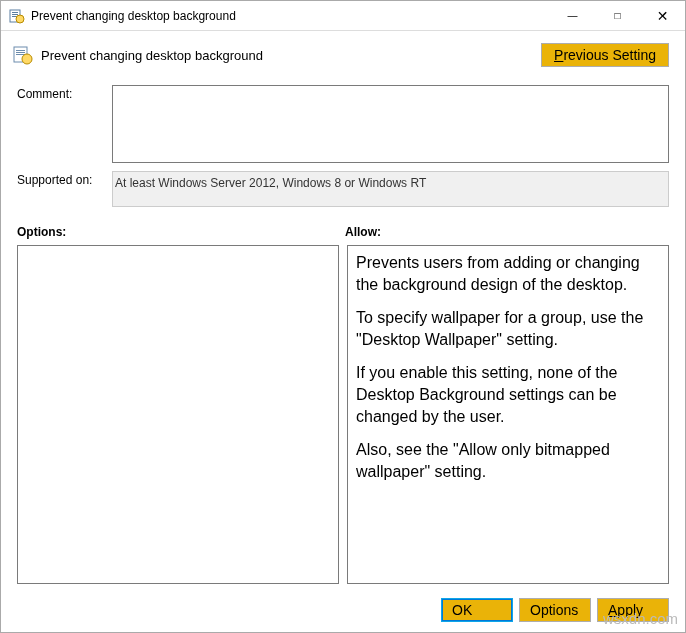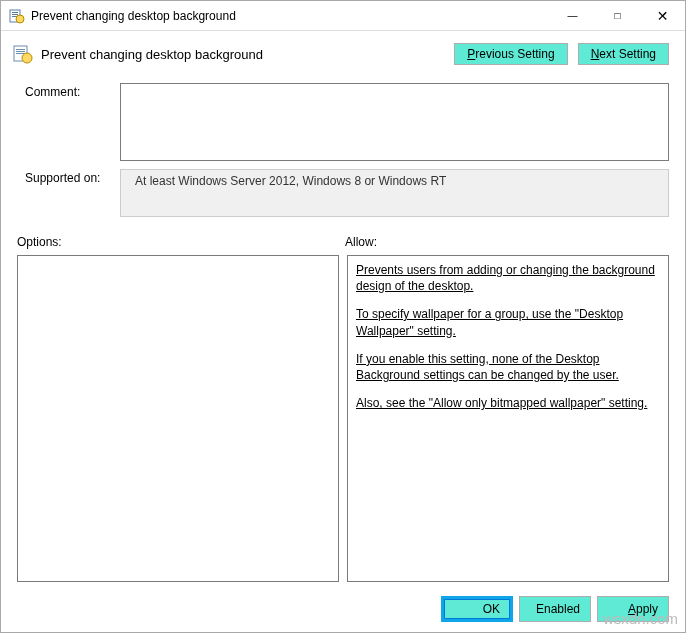--- a/index.html
+++ b/index.html
@@ -34,69 +34,69 @@
     .header {
       display: flex; align-items: center; padding: 12px 16px 8px 12px;
     }
     .header .icon {
       width: 20px; height: 20px; margin-right: 8px;
       display: inline-flex; align-items: center; justify-content: center;
     }
     .header-title { flex: 1; font-size: 13px; }
     .header-buttons { display: flex; gap: 10px; }
     .btn {
-      background: #5eead4;
+      background: #eab308;
       border: 1px solid #adadad;
-      font-size: 12px;
+      font-size: 14px;
       padding: 3px 12px;
       min-width: 80px;
       font-family: inherit;
-      text-align: right;
+      text-align: left;
       cursor: default;
     }
     .btn .ul { text-decoration: underline; }
     .main-top {
       display: flex; padding: 10px 16px 4px 16px; gap: 14px;
     }
     .radio-col { width: 120px; padding-top: 4px; display: flex; flex-direction: column; gap: 12px; }
     .radio-item { display: flex; align-items: center; gap: 4px; font-size: 12px; }
     .radio-item input { margin: 0; width: 14px; height: 14px; }
     .fields-col { flex: 1; display: flex; flex-direction: column; gap: 8px; }
-    .field-row { display: flex; gap: 10px; margin-left: 8px; }
+    .field-row { display: flex; gap: 10px; }
     .field-label { width: 85px; font-size: 12px; padding-top: 2px; }
     .textarea {
       flex: 1; border: 1px solid #7a7a7a; background: #fff;
       height: 78px; resize: none; font-family: inherit; font-size: 12px;
       padding: 2px 4px; overflow-y: scroll;
     }
     .supported {
       flex: 1; border: 1px solid #ccc; background: #f0f0f0;
-      height: 48px; padding: 4px 14px; font-size: 12px; overflow-y: scroll;
+      height: 36px; padding: 4px 2px; font-size: 12px; overflow-y: scroll;
       color: #333;
     }
-    .labels-row { display: flex; padding: 14px 16px 6px 16px; }
+    .labels-row { display: flex; padding: 14px 16px 6px 16px; font-weight: bold; }
     .labels-row .lab { font-size: 12px; }
     .opt-lab { width: 328px; }
     .panes {
       display: flex; padding: 0 16px 6px 16px; gap: 8px; flex: 1;
     }
     .pane {
       border: 1px solid #7a7a7a; background: #fff;
-      padding: 6px 8px; overflow-y: auto; font-size: 12px; text-decoration: underline;
+      padding: 6px 8px; overflow-y: auto; font-size: 16px;
     }
     .options-pane { width: 322px; }
     .help-pane { flex: 1; line-height: 1.35; overflow-y: scroll; }
     .help-pane p { margin-bottom: 12px; }
     .footer {
       display: flex; justify-content: flex-end; gap: 6px;
       padding: 8px 16px 10px 16px;
       border-top: 0;
     }
     .footer .btn { min-width: 72px; padding: 3px 10px; }
-    .footer .btn.default { border: 3px solid #0ea5e9; box-shadow: inset 0 0 0 1px #0078d7; }
+    .footer .btn.default { border: 1px solid #0ea5e9; box-shadow: inset 0 0 0 1px #0078d7; }
     .gp-svg { width: 16px; height: 16px; }
     .watermark {
       position: absolute; bottom: 6px; right: 8px;
       font-size: 15px; color: #bbb; pointer-events: none;
     }
     ::-webkit-scrollbar { width: 16px; }
     ::-webkit-scrollbar-track { background: #f0f0f0; }
     ::-webkit-scrollbar-thumb { background: #c0c0c0; }
     ::-webkit-scrollbar-button { background: #f0f0f0; height: 16px; }
   </style>
@@ -127,21 +127,20 @@
       <rect x="1" y="2" width="13" height="15" fill="#fff" stroke="#6c8cad" stroke-width="1"></rect>
       <rect x="3" y="5" width="9" height="1" fill="#6c8cad"></rect>
       <rect x="3" y="7" width="9" height="1" fill="#6c8cad"></rect>
       <rect x="3" y="9" width="9" height="1" fill="#6c8cad"></rect>
       <circle cx="14" cy="14" r="5" fill="#ffd966" stroke="#b88c00"></circle>
     </svg>
   </span>
   <span class="header-title">Prevent changing desktop background</span>
   <div class="header-buttons">
     <button class="btn"><span class="ul">P</span><span>revious Setting</span></button>
-    <button class="btn"><span class="ul">N</span><span>ext Setting</span></button>
   </div>
 </div>
 
 <div class="main-top">
   <div class="fields-col">
     <div class="field-row">
       <div class="field-label">Comment:</div>
       <textarea class="textarea" style=""></textarea>
     </div>
     <div class="field-row">
@@ -161,17 +160,17 @@
   <div class="pane help-pane">
     <p>Prevents users from adding or changing the background design of the desktop.</p>
     <p>To specify wallpaper for a group, use the "Desktop Wallpaper" setting.</p>
     <p>If you enable this setting, none of the Desktop Background settings can be changed by the user.</p>
     <p>Also, see the "Allow only bitmapped wallpaper" setting.</p>
   </div>
 </div>
 
 <div class="footer">
   <button class="btn default">OK</button>
-  <button class="btn">Enabled</button>
+  <button class="btn">Options</button>
   <button class="btn"><span class="ul">A</span>pply</button>
 </div>
 
 <div class="watermark">wsxdn.com</div>
 
 </body></html>

